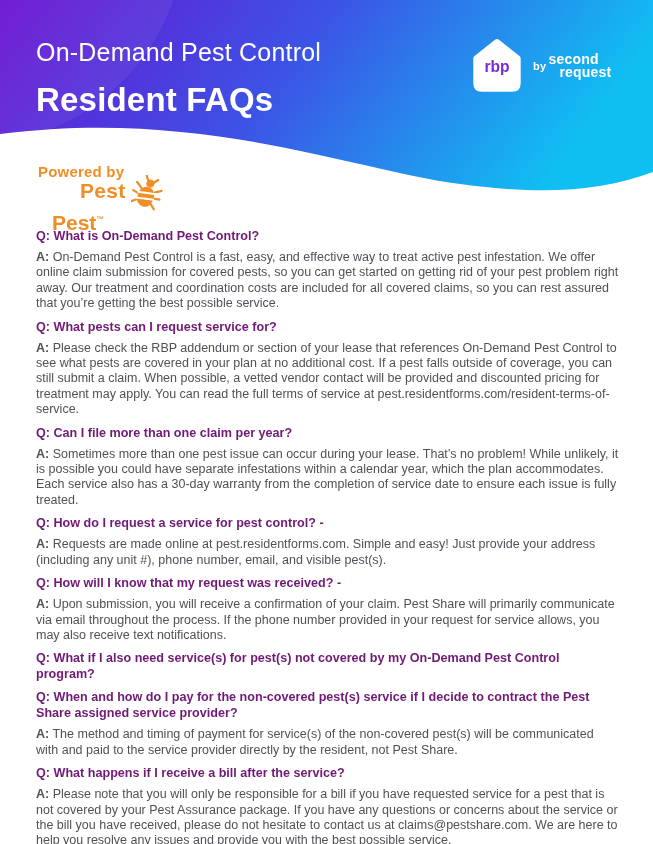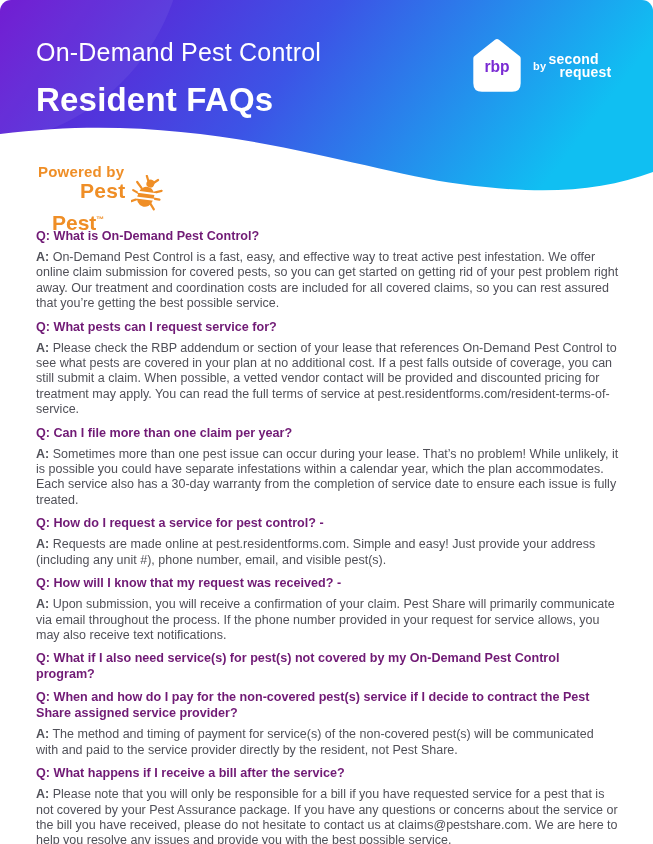--- a/index.html
+++ b/index.html
@@ -1,19 +1,18 @@
 <!DOCTYPE html>
 <html><head>
 <meta charset="utf-8">
 <style>
   html,body{margin:0;padding:0;background:#ffffff;}
   .page{
     position:relative;width:653px;height:844px;overflow:hidden;background:#ffffff;
     font-family:"Liberation Sans",sans-serif;
-    border-radius:11px;
   }
   
   .hero{position:absolute;top:0;left:0;width:653px;height:232px;}
   .hero svg.wave{position:absolute;top:0;left:0;display:block;}
   .hero-titles{position:absolute;left:36px;top:36px;color:#ffffff;}
   .t1{font-size:25px;font-weight:400;letter-spacing:.2px;line-height:32px;}
   .t2{font-size:33px;font-weight:700;letter-spacing:.2px;line-height:32px;margin-top:16px;}
   
   .brand{position:absolute;left:470px;top:38px;display:flex;align-items:center;}
   .badge{width:54px;height:56px;display:block;}

